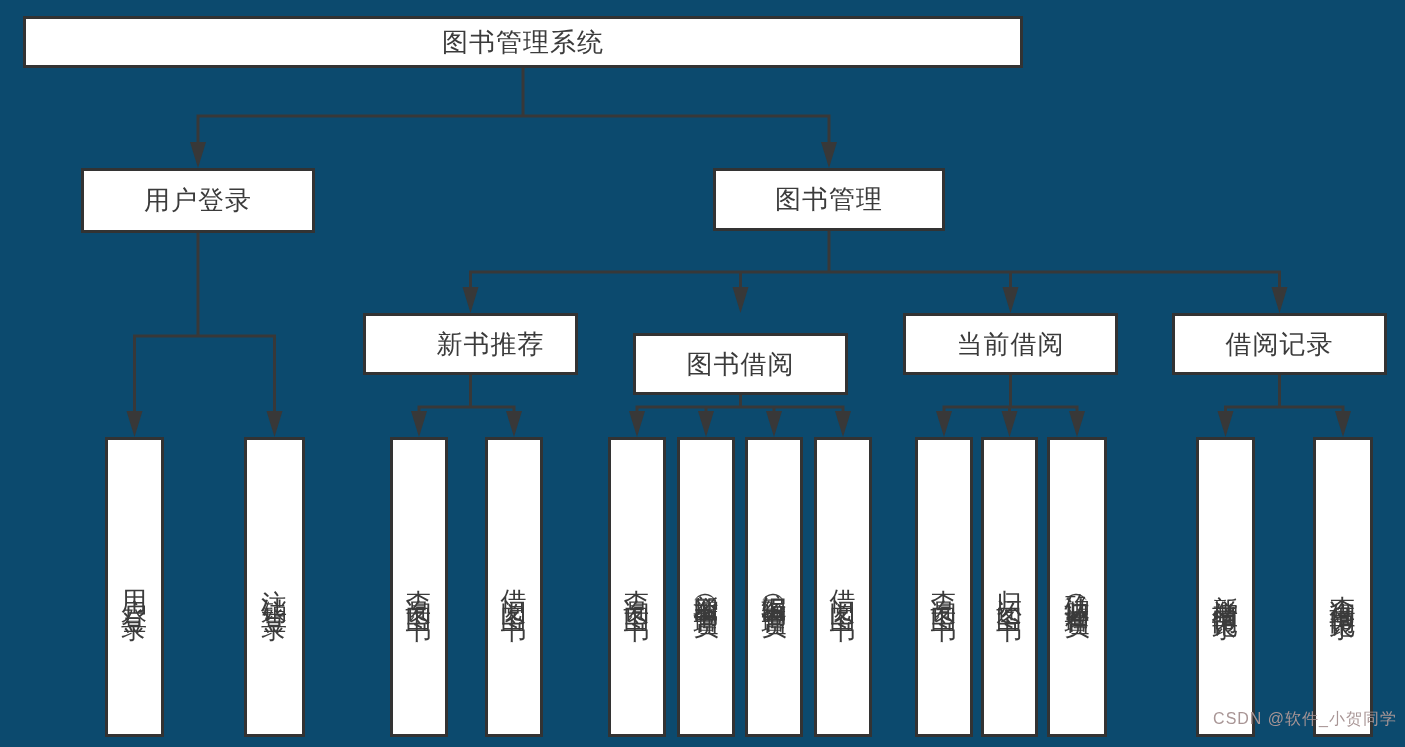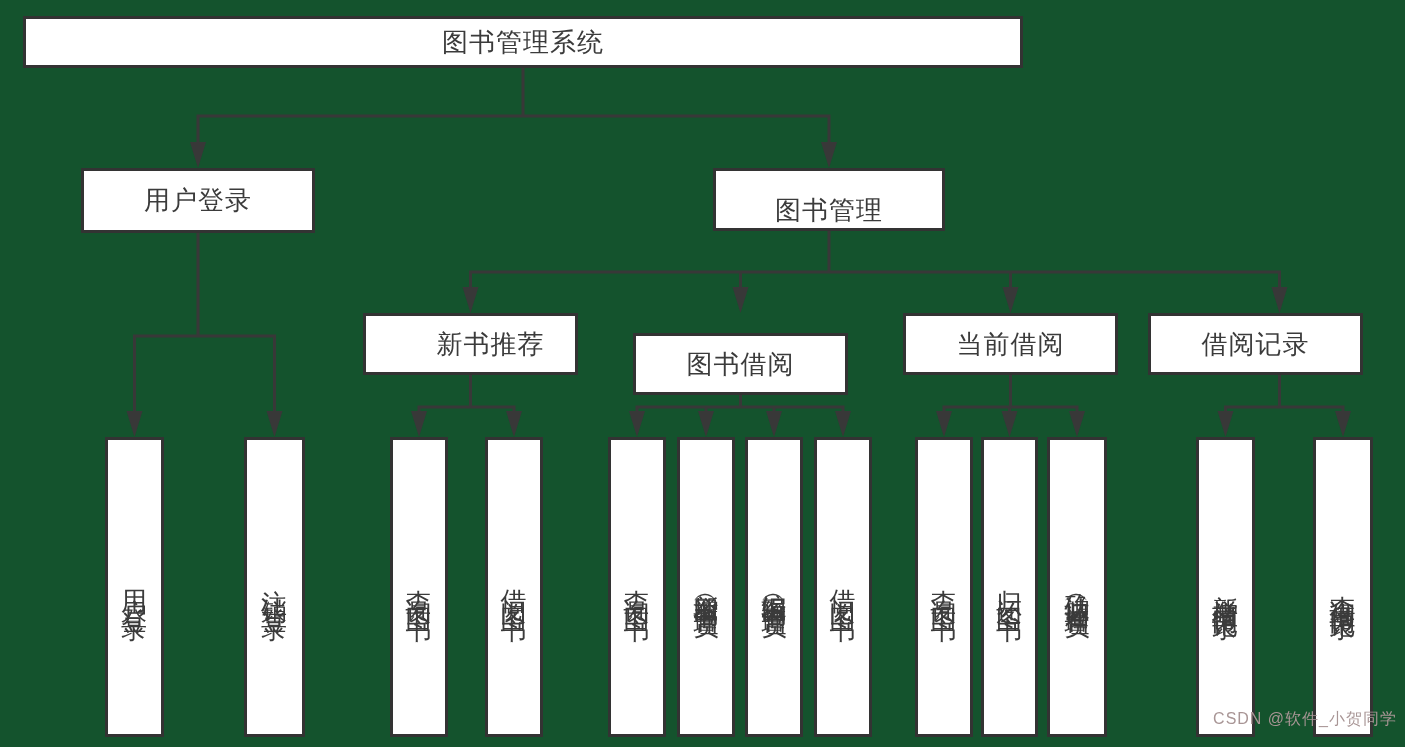--- a/index.html
+++ b/index.html
@@ -1,19 +1,19 @@
 <!DOCTYPE html>
 <html><head>
 <meta charset="utf-8">
 <style>
   html,body { margin:0; padding:0; background:#ffffff; }
   #canvas {
     position:relative;
     width:1405px; height:747px;
-    background:#14532d;
+    background:#0c4a6e;
     font-family:"Liberation Sans", sans-serif;
     overflow:hidden;
   }
   #connectors { position:absolute; left:0; top:0; z-index:1; }
   .hbox {
     position:absolute; z-index:2;
     border:3px solid #333333; background:#ffffff;
     display:flex; align-items:center; justify-content:center;
     box-sizing:border-box;
     font-size:26px; color:#3b3b3b; letter-spacing:1px;
@@ -77,34 +77,34 @@
     </g>
   </svg>
 
   <div class="hbox" style="left:23px; top:16px; width:1000px; height:52px;">
     <span>图书管理系统</span>
   </div>
 
   <div class="hbox" style="left:81px; top:168px; width:234px; height:65px;">
     <span>用户登录</span>
   </div>
-  <div class="hbox" style="left:713px; top:168px; width:232px; height:63px;align-items:flex-end;">
+  <div class="hbox" style="left:713px; top:168px; width:232px; height:63px;">
     <span>图书管理</span>
   </div>
 
   <div class="hbox" style="left:363px; top:313px; width:215px; height:62px;padding-left:40px;">
     <span>新书推荐</span>
   </div>
   <div class="hbox" style="left:633px; top:313px; width:215px; height:62px;margin-top:20px;">
     <span>图书借阅</span>
   </div>
   <div class="hbox" style="left:903px; top:313px; width:215px; height:62px;">
     <span>当前借阅</span>
   </div>
-  <div class="hbox" style="left:1148px; top:313px; width:215px; height:62px;">
+  <div class="hbox" style="left:1172px; top:313px; width:215px; height:62px;">
     <span>借阅记录</span>
   </div>
 
   <div class="leaf" style="left:105px; width:59px;">
     <span class="vtext">用户登录</span>
   </div>
   <div class="leaf" style="left:244px; width:61px;">
     <span class="vtext">注销登录</span>
   </div>
 

